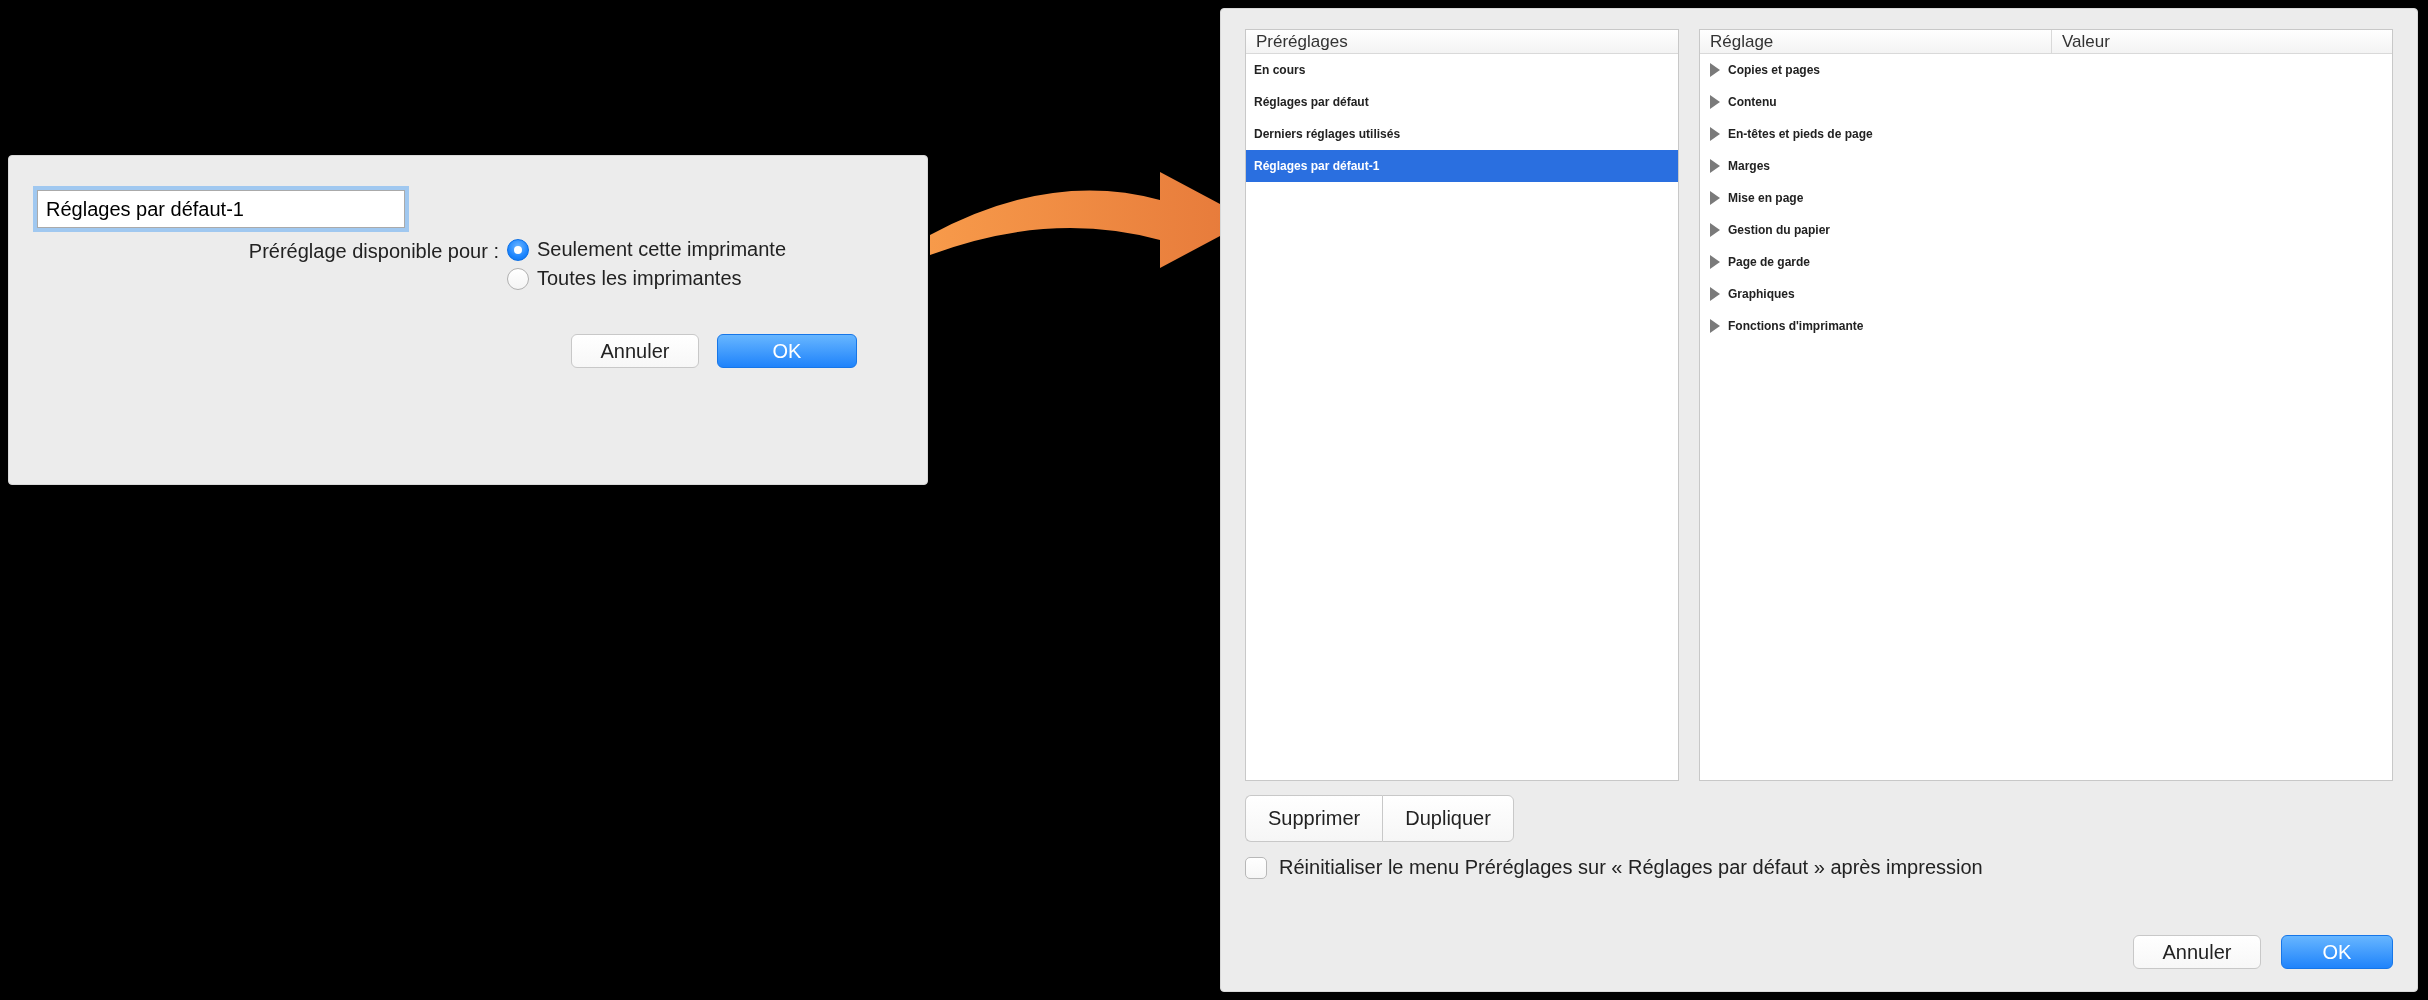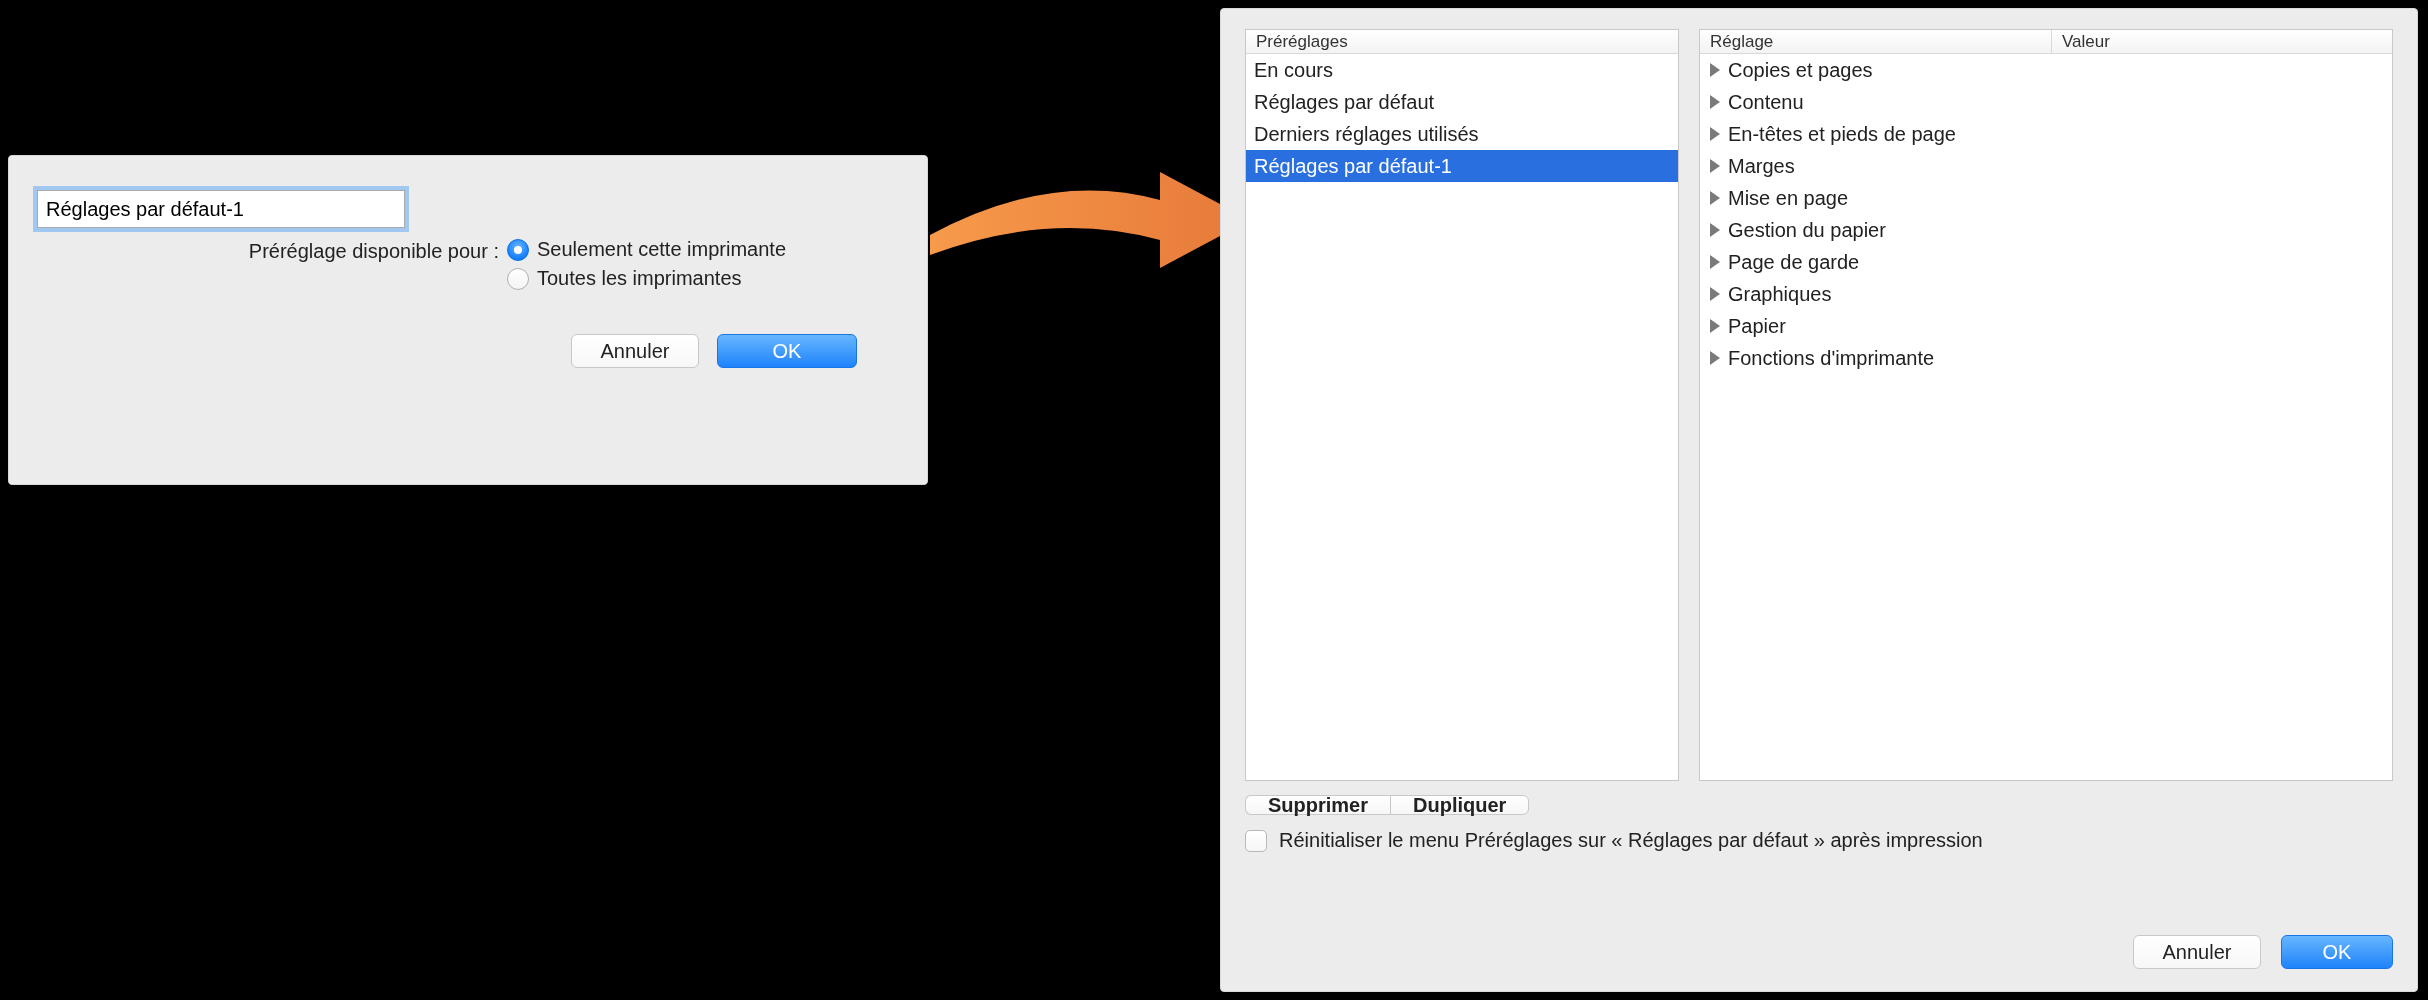--- a/index.html
+++ b/index.html
@@ -150,22 +150,23 @@
   }
   .pane-header .col1 { padding-left: 10px; flex: 1; border-right: 1px solid #d9d9d9; height:100%; display:flex; align-items:center;}
   .pane-header .col2 { width: 340px; padding-left: 10px; height:100%; display:flex; align-items:center;}
   .pane-header-single { padding-left: 10px; }
 
   .list-item, .tree-item {
     height: 32px;
     display: flex;
     align-items: center;
     padding-left: 8px;
-    font-size: 20px;
+    font-size: 12px;
     white-space: nowrap;
+    font-weight: bold;
   }
   .list-item.selected {
     background: #2a6fe0;
     color: #fff;
   }
   .tree-item { padding-left: 10px; gap: 8px; }
   .disclosure {
     width: 0; height: 0;
     border-top: 7px solid transparent;
     border-bottom: 7px solid transparent;
@@ -173,29 +174,28 @@
     flex-shrink: 0;
   }
 
   .under-row {
     display: flex;
     align-items: center;
     gap: 0;
     margin-top: 14px;
   }
   .seg-left, .seg-right {
-    height: 20px;
+    height: 47px;
     padding: 0 22px;
     font-size: 20px;
     display: inline-flex;
     align-items: center;
     justify-content: center;
     background: linear-gradient(to bottom,#fff,#f6f6f6);
     border: 1px solid #c8c8c8;
-    font-weight: bold;
   }
   .seg-left { border-top-left-radius: 6px; border-bottom-left-radius: 6px; border-right: none; }
   .seg-right { border-top-right-radius: 6px; border-bottom-right-radius: 6px; }
 
   .check-row {
     display: flex;
     align-items: center;
     gap: 12px;
     margin-top: 14px;
     font-size: 20px;
@@ -308,24 +308,20 @@
           <div class="tree-item">
             <span class="disclosure"></span>
             <span>Page de garde</span>
           </div>
           <div class="tree-item">
             <span class="disclosure"></span>
             <span>Graphiques</span>
           </div>
           <div class="tree-item">
             <span class="disclosure"></span>
-            <span>Papier</span>
-          </div>
-          <div class="tree-item">
-            <span class="disclosure"></span>
             <span>Fonctions d'imprimante</span>
           </div>
         </div>
     </div>
   </div>
 
   <div class="under-row">
     <div class="seg-left">Supprimer</div>
     <div class="seg-right">Dupliquer</div>
   </div>

